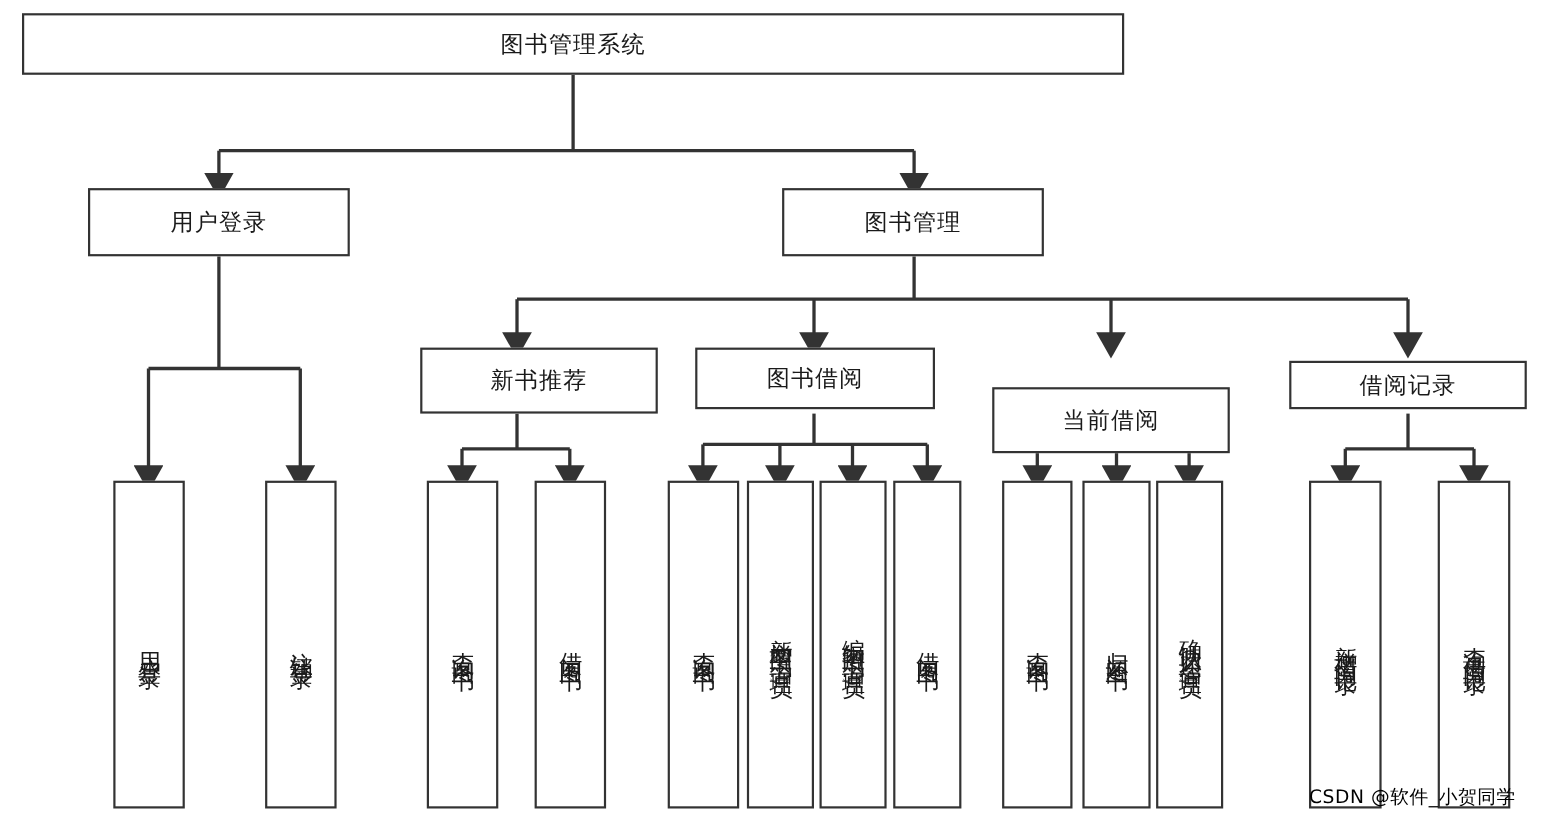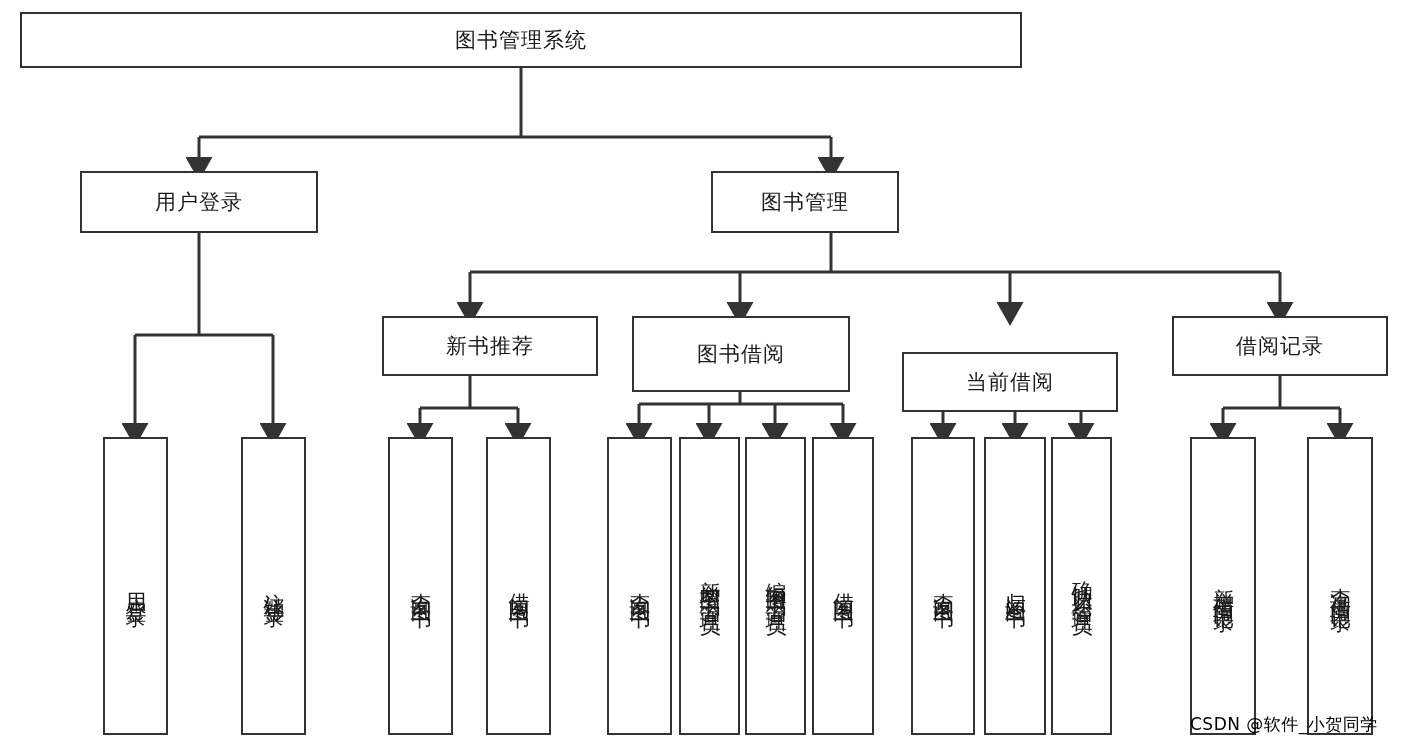--- a/index.html
+++ b/index.html
@@ -112,34 +112,34 @@
     </g>
   </svg>
 
   <div class="node horiz" style="left: 20px; top: 12px; width: 1002px; height: 56px;">
     <span>图书管理系统</span>
   </div>
 
   <div class="node horiz" style="left: 80px; top: 171px; width: 238px; height: 62px;">
     <span>用户登录</span>
   </div>
-  <div class="node horiz" style="left: 711px; top: 171px; width: 188px; height: 62px;">
+  <div class="node horiz" style="left: 711px; top: 171px; width: 238px; height: 62px;">
     <span>图书管理</span>
   </div>
 
   <div class="node horiz" style="left: 362px; top: 316px; width: 216px; height: 60px; margin-left: 20px;">
     <span>新书推荐</span>
   </div>
-  <div class="node horiz" style="left: 632px; top: 316px; width: 218px; height: 76px;">
+  <div class="node horiz" style="left: 632px; top: 316px; width: 218px; height: 56px;">
     <span>图书借阅</span>
   </div>
   <div class="node horiz" style="left: 902px; top: 316px; width: 216px; height: 60px; margin-top: 36px;">
     <span>当前借阅</span>
   </div>
-  <div class="node horiz" style="left: 1172px; top: 316px; width: 216px; height: 60px;">
+  <div class="node horiz" style="left: 1172px; top: 328px; width: 216px; height: 44px;">
     <span>借阅记录</span>
   </div>
 
   <div class="node vert" style="left: 103px; top: 437px; width: 65px; height: 298px;">
     <span class="vtext">用户登录</span>
   </div>
   <div class="node vert" style="left: 241px; top: 437px; width: 65px; height: 298px;">
     <span class="vtext">注销登录</span>
   </div>
   <div class="node vert" style="left: 388px; top: 437px; width: 65px; height: 298px;">

